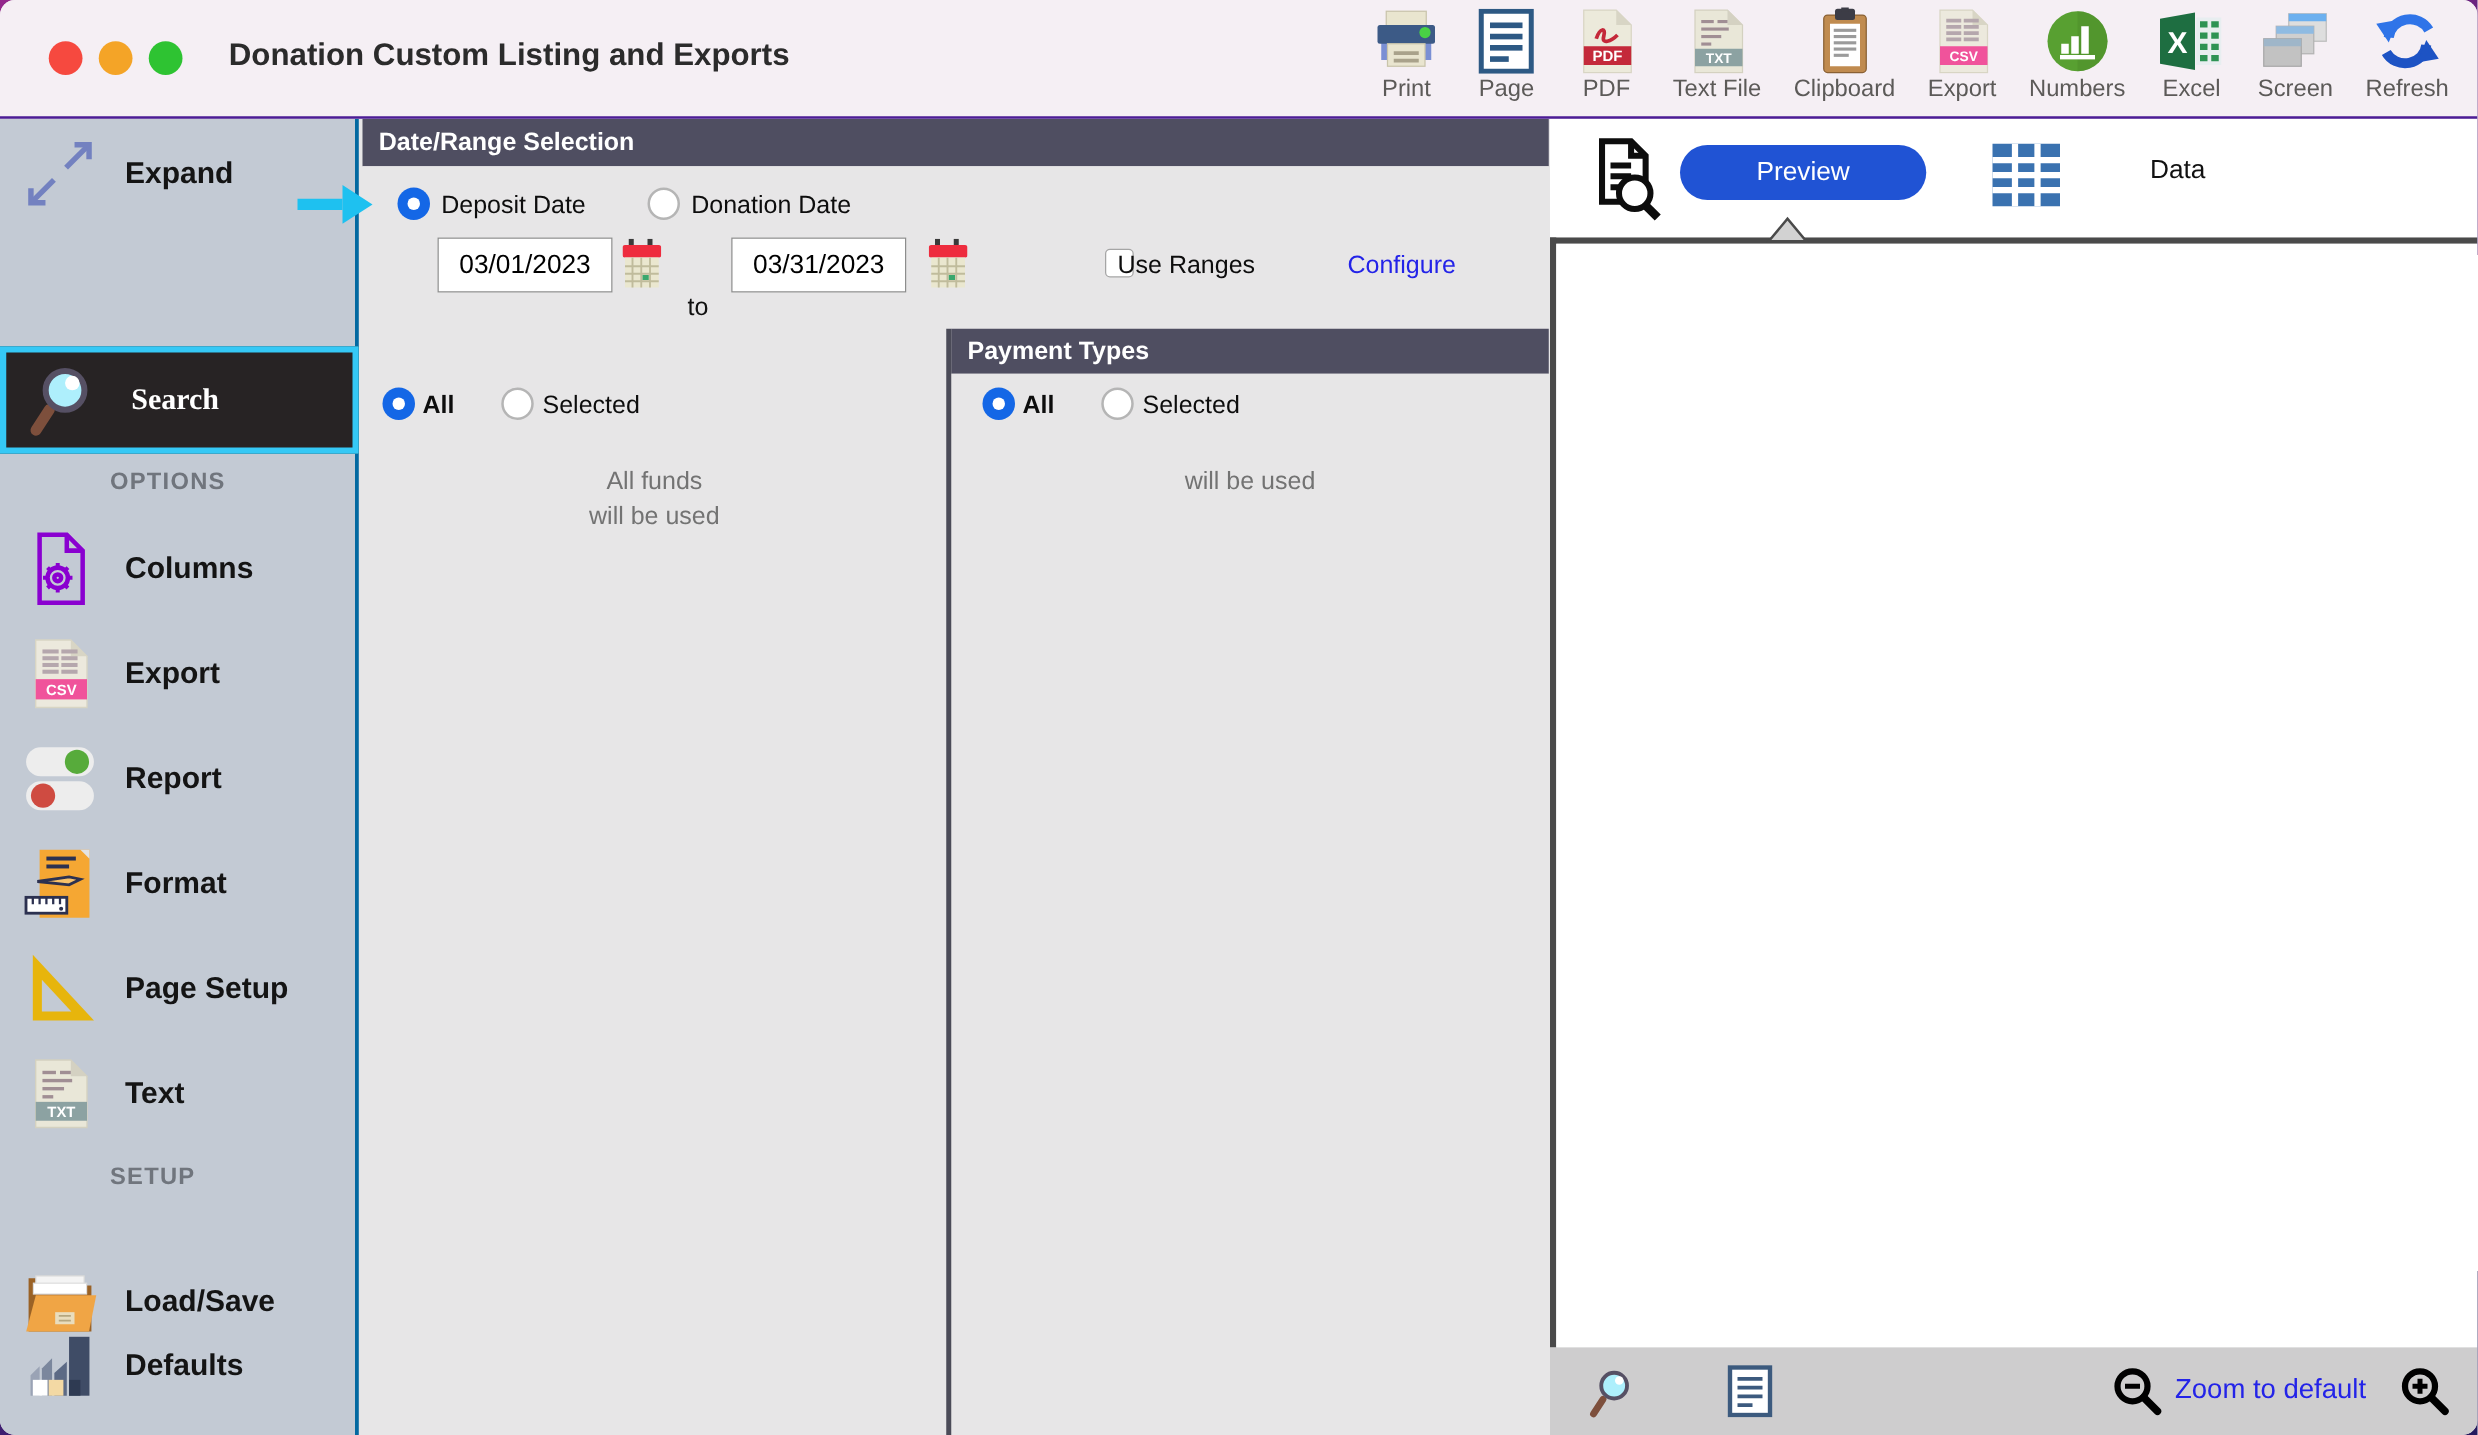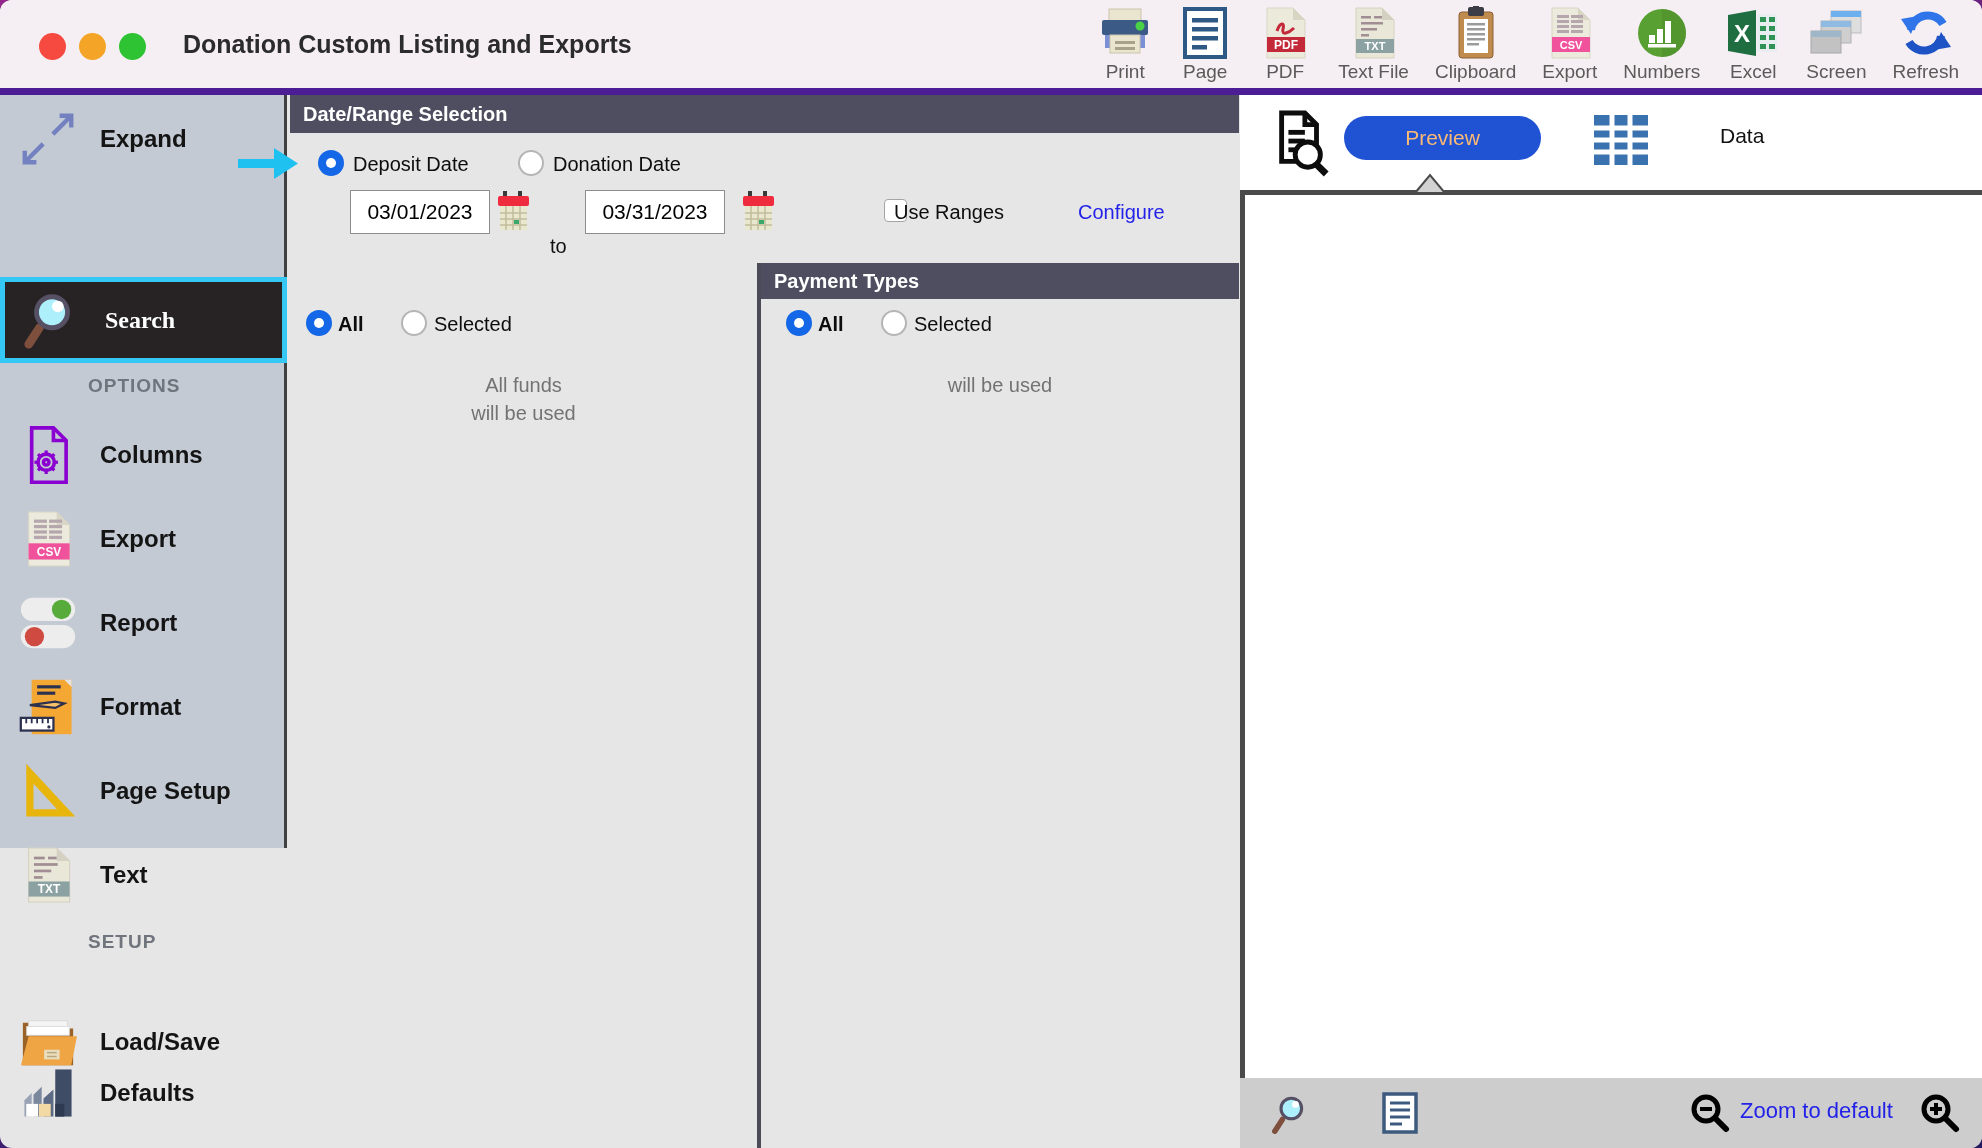--- a/index.html
+++ b/index.html
@@ -4,33 +4,33 @@
 <style>
   * { margin:0; padding:0; box-sizing:border-box; }
   html,body { width:1982px; height:1148px; }
   body {
     font-family:"Liberation Sans", sans-serif;
     background:linear-gradient(165deg,#93278b 0%,#6d2380 30%,#3c1e70 70%,#241a5e 100%);
   }
   .window { position:relative; width:1982px; height:1148px; border-radius:12px; overflow:hidden; background:#e7e6e7; }
 
   
-  .titlebar { position:absolute; left:0; top:0; width:1982px; height:95px; background:#f5eff4; border-bottom:7px solid #4c1d95; z-index:5; }
+  .titlebar { position:absolute; left:0; top:0; width:1982px; height:95px; background:#f5eff4; border-bottom:2px solid #4c1d95; z-index:5; }
   .light { position:absolute; top:33px; width:27px; height:27px; border-radius:50%; }
   .light.red { left:39px; background:#f6493f; }
   .light.yellow { left:79px; background:#f4a427; }
   .light.green { left:119px; background:#2ec332; }
   .win-title { position:absolute; left:183px; top:30px; font-size:25px; font-weight:bold; color:#2b2b2b; }
   .toolbar { position:absolute; right:10px; top:0; height:95px; display:flex; align-items:flex-start; }
   .tb-item { display:flex; flex-direction:column; align-items:center; padding:6px 13px 0 13px; cursor:default; }
   .tb-icon { width:54px; height:54px; display:flex; align-items:center; justify-content:center; }
   .tb-label { font-size:19px; color:#5c5a58; margin-top:1px; white-space:nowrap; }
 
   
-  .sidebar { position:absolute; left:0; top:95px; width:287px; height:753px; background:#c3cad4; border-right:3px solid #404040; z-index:4; }
+  .sidebar { position:absolute; left:0; top:95px; width:287px; height:1053px; background:#c3cad4; border-right:3px solid #0369a1; z-index:4; }
   .srow { position:absolute; left:0; width:287px; height:84px; display:flex; align-items:center; padding-left:12px; cursor:pointer; }
   .srow .sicon { width:72px; display:flex; justify-content:center; align-items:center; }
   .srow .slabel { font-size:24px; font-weight:bold; color:#141414; margin-left:16px; white-space:nowrap; }
   .sgroup { position:absolute; left:88px; font-size:19px; font-weight:bold; color:#70757d; letter-spacing:1px; }
   .search-active { position:absolute; left:0; top:182px; width:287px; height:86px; background:#272324; border:5px solid #35c8f5; display:flex; align-items:center; padding-left:12px; cursor:pointer; }
   .search-active .slabel { color:#ffffff; font-size:24px; font-weight:bold; margin-left:16px;font-family:Liberation Serif, serif; }
 
   
   .panel-hdr { position:absolute; background:#4f4e61; color:#fff; font-size:20px; font-weight:bold; display:flex; align-items:center; padding-left:13px; }
   .hdr-date { left:290px; top:95px;  width:949px; height:38px; }
@@ -51,21 +51,21 @@
   .to-label { position:absolute; font-size:20px; color:#111; }
   .checkbox { position:absolute; width:23px; height:23px; background:#fff; border:1.5px solid #a5a5a5; border-radius:4px; cursor:pointer; }
   .link { color:#2323e8; font-size:20px; cursor:pointer; }
   .note { position:absolute; text-align:center; font-size:20px; color:#737373; line-height:28px; }
 
   
   .tabrow { position:absolute; left:1240px; top:95px; width:742px; height:95px; background:#fff; }
   .tab-hborder { position:absolute; left:1240px; top:190px; width:742px; height:5px; background:#4a4a4a; }
   .pv-lborder { position:absolute; left:1240px; top:190px; width:5px; height:888px; background:#4a4a4a; }
   .preview-content { position:absolute; left:1245px; top:195px; width:737px; height:883px; background:#ffffff; }
-  .pill { position:absolute; left:104px; top:21px; width:197px; height:44px; border-radius:22px; background:#2053d4; color:#fdba74; font-size:21px; display:flex; align-items:center; justify-content:center; cursor:pointer; }
+  .pill { position:absolute; left:104px; top:21px; width:197px; height:44px; border-radius:22px; background:#2053d4; color:#ffffff; font-size:21px; display:flex; align-items:center; justify-content:center; cursor:pointer; }
   .data-label { position:absolute; left:480px; top:29px; font-size:21px; color:#111; cursor:pointer; }
   .caret { position:absolute; left:1412px; top:172px; z-index:6; }
 
   .bottombar { position:absolute; left:1240px; top:1078px; width:742px; height:70px; background:#cecdce; }
   .zoom-link { position:absolute; left:500px; top:20px; font-size:22px; color:#2323e8; cursor:pointer; white-space:nowrap; }
 
   .cyan-arrow { position:absolute; left:236px; top:146px; z-index:7; }
   svg text { font-family:"Liberation Sans",sans-serif; }
 </style>
 </head>

